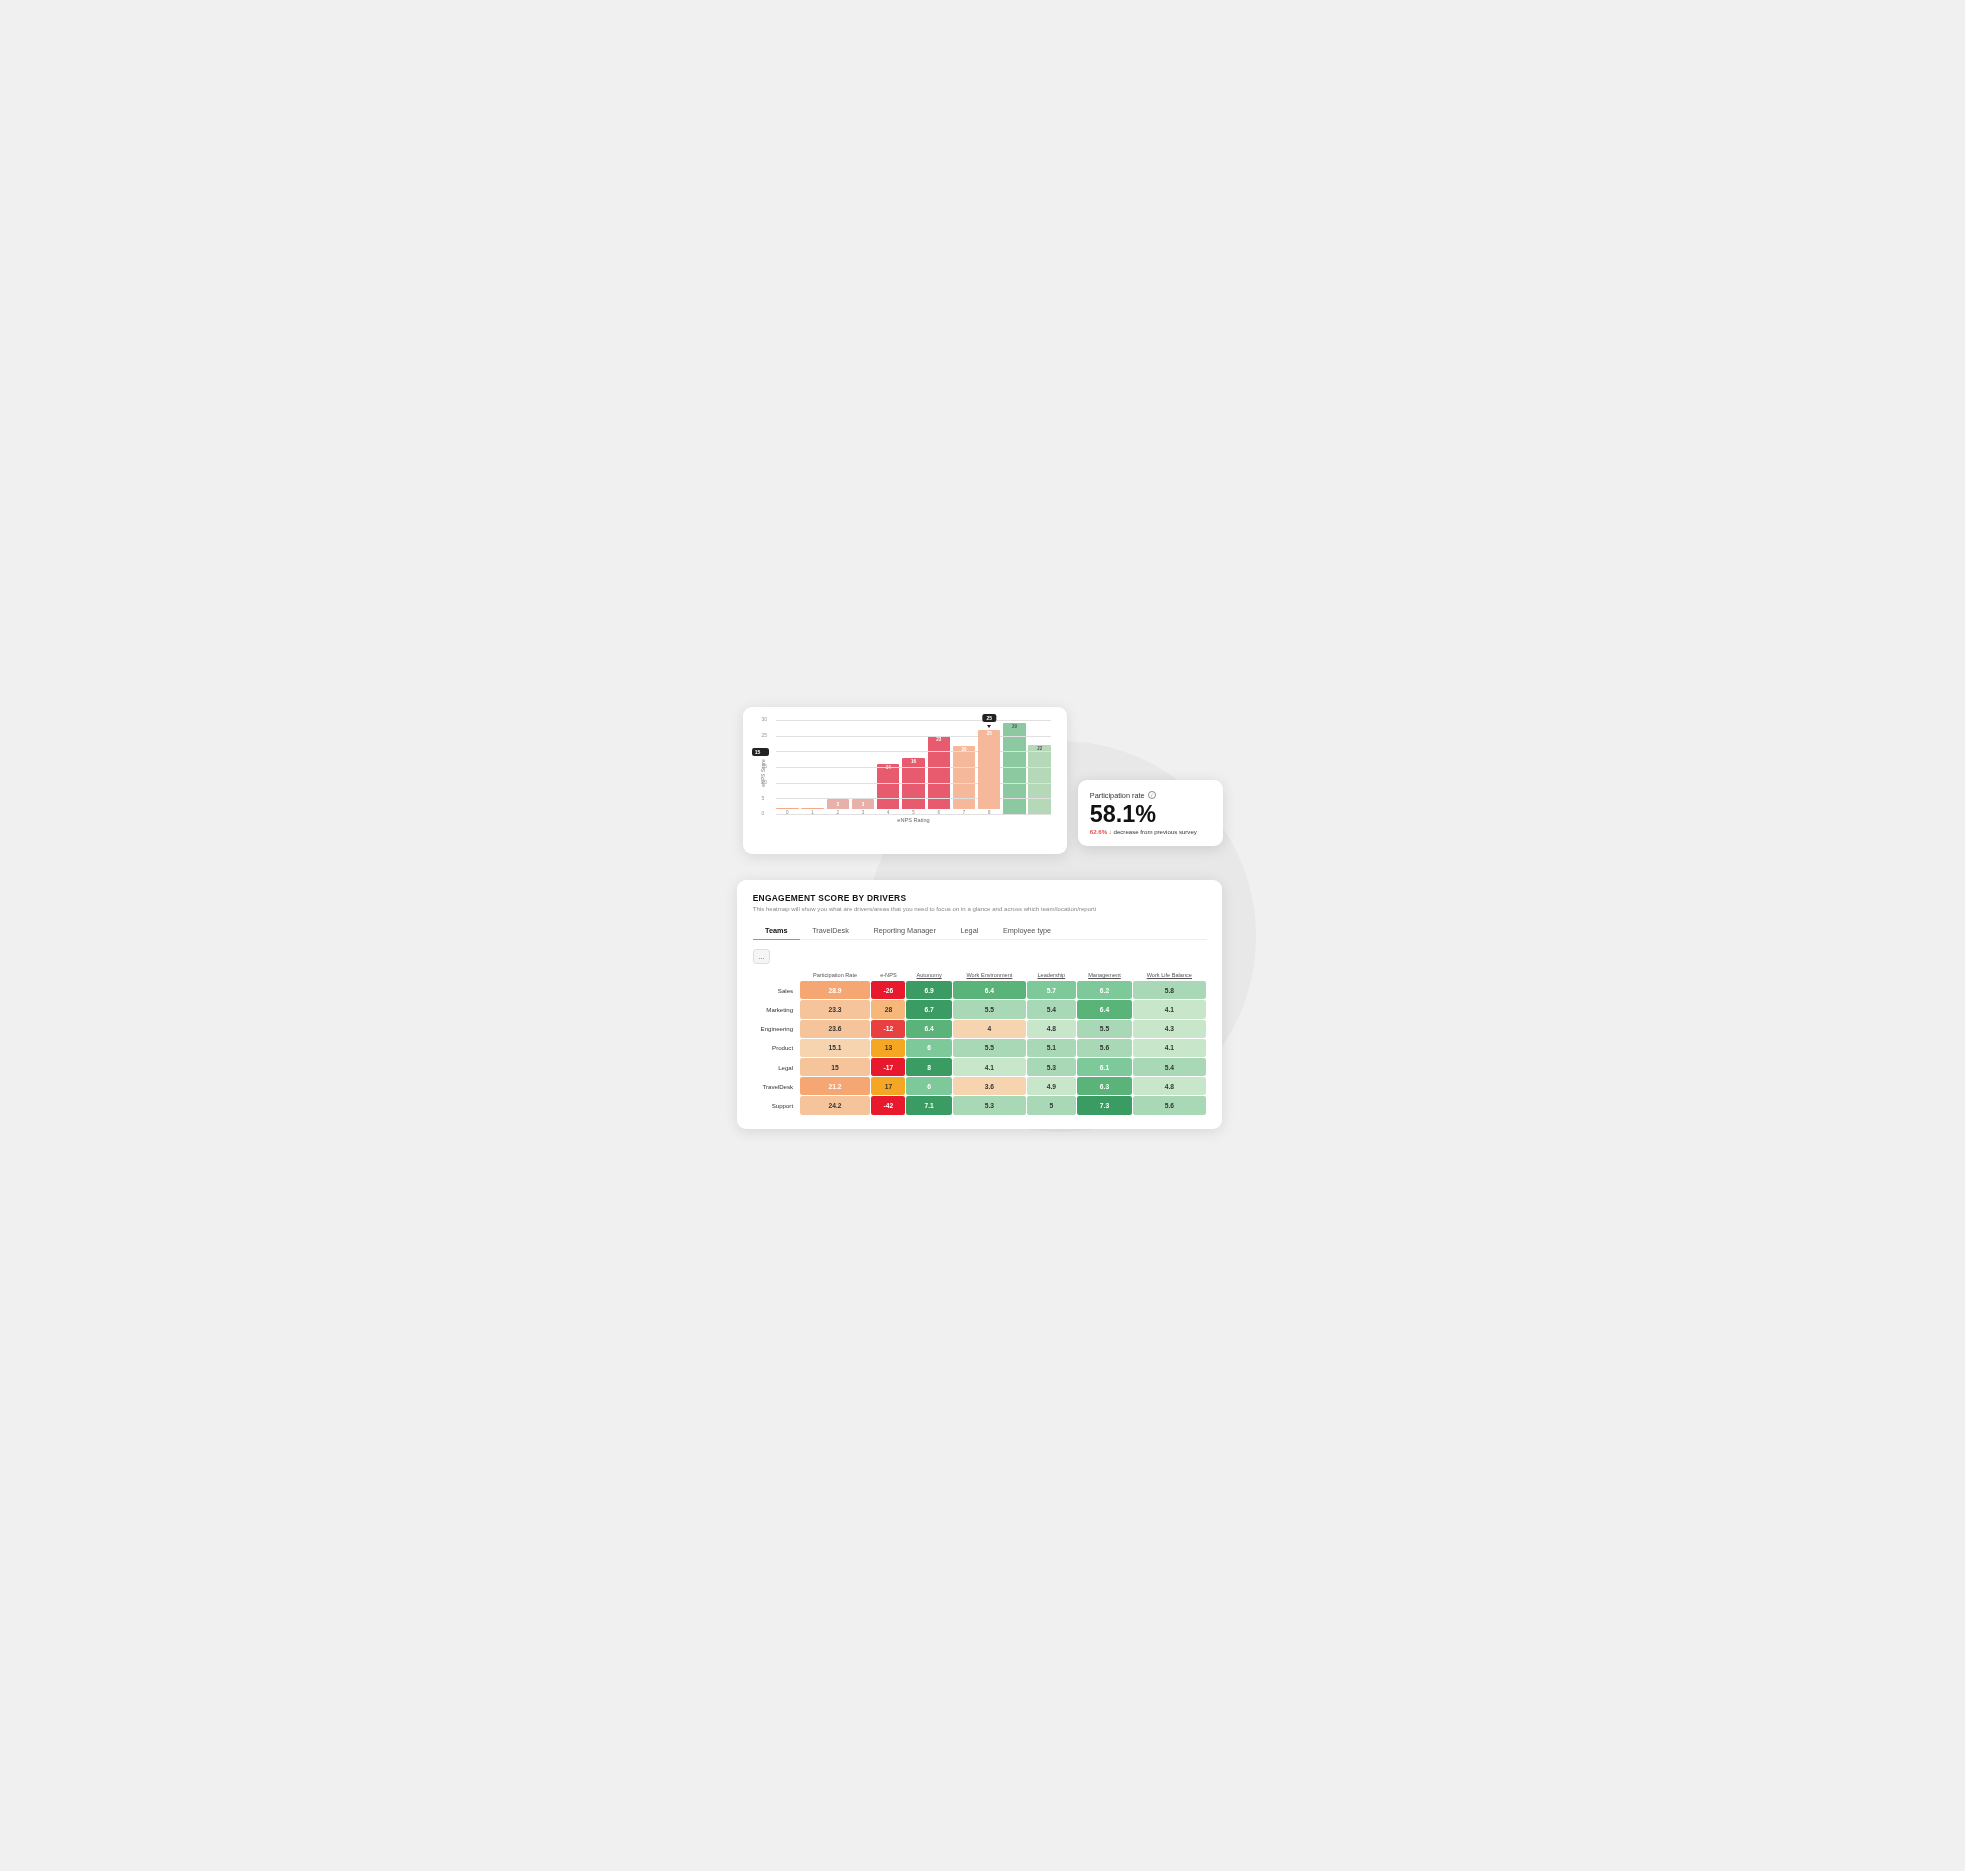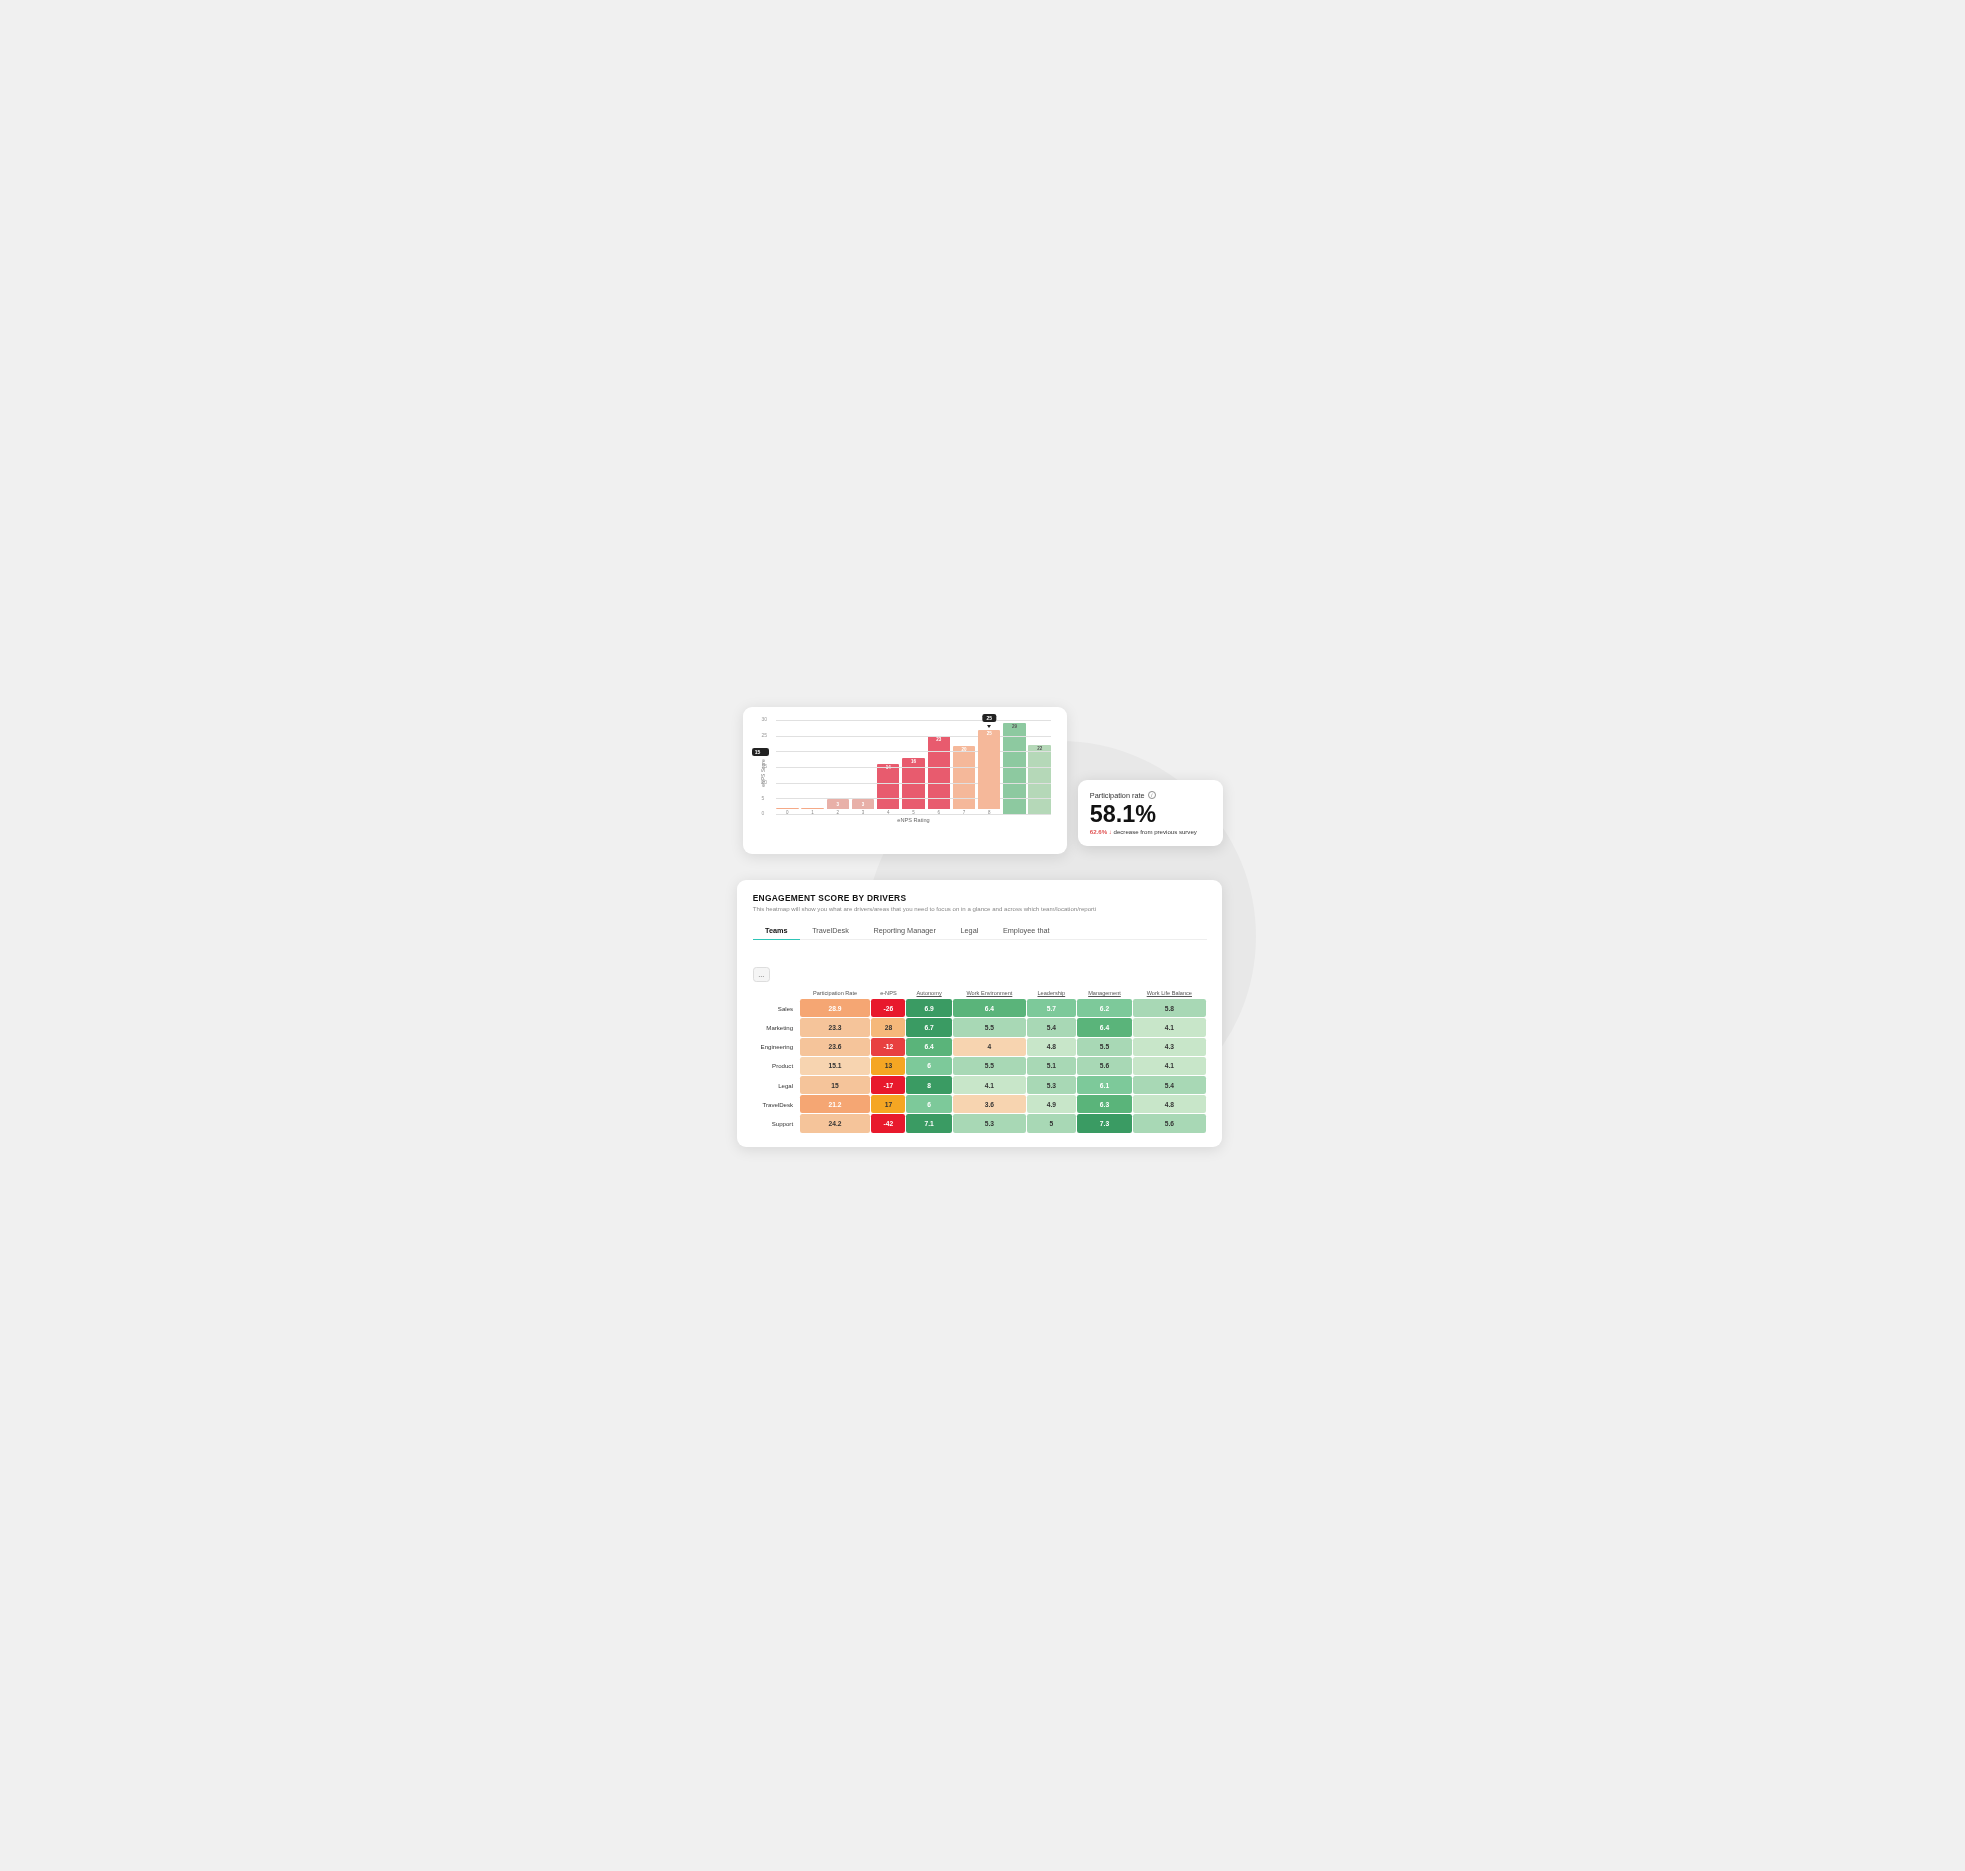--- a/index.html
+++ b/index.html
@@ -136,21 +136,21 @@
       font-size: 6.1px;
       color: #888;
       margin-top: 2.2px;
       margin-bottom: 9px;
     }
 
     
     .tabs {
       display: flex;
       border-bottom: 1.1px solid #eee;
-      margin-bottom: 27px;
+      margin-bottom: 9px;
       gap: 0;
       align-items: center;
     }
     .tab {
       padding: 4.5px 12.3px;
       font-size: 7.3px;
       font-weight: 500;
       color: #555;
       cursor: pointer;
       border-bottom: 1.7px solid transparent;
@@ -363,21 +363,21 @@
   <div class="heatmap-card">
     <div class="heatmap-title">ENGAGEMENT SCORE BY DRIVERS</div>
     <div class="heatmap-subtitle">This heatmap will show you what are drivers/areas that you need to focus on in a glance and across which team/location/reporti</div>
 
     
     <div class="tabs">
       <div class="tab active">Teams</div>
       <div class="tab">TravelDesk</div>
       <div class="tab">Reporting Manager</div>
       <div class="tab">Legal</div>
-      <div class="tab">Employee that</div>
+      <div class="tab">Employee type</div>
     </div>
 
     
     <button class="dots-btn">...</button>
 
     
     <table class="heatmap-table">
       <thead>
         <tr>
           <th class="row-header"></th>

